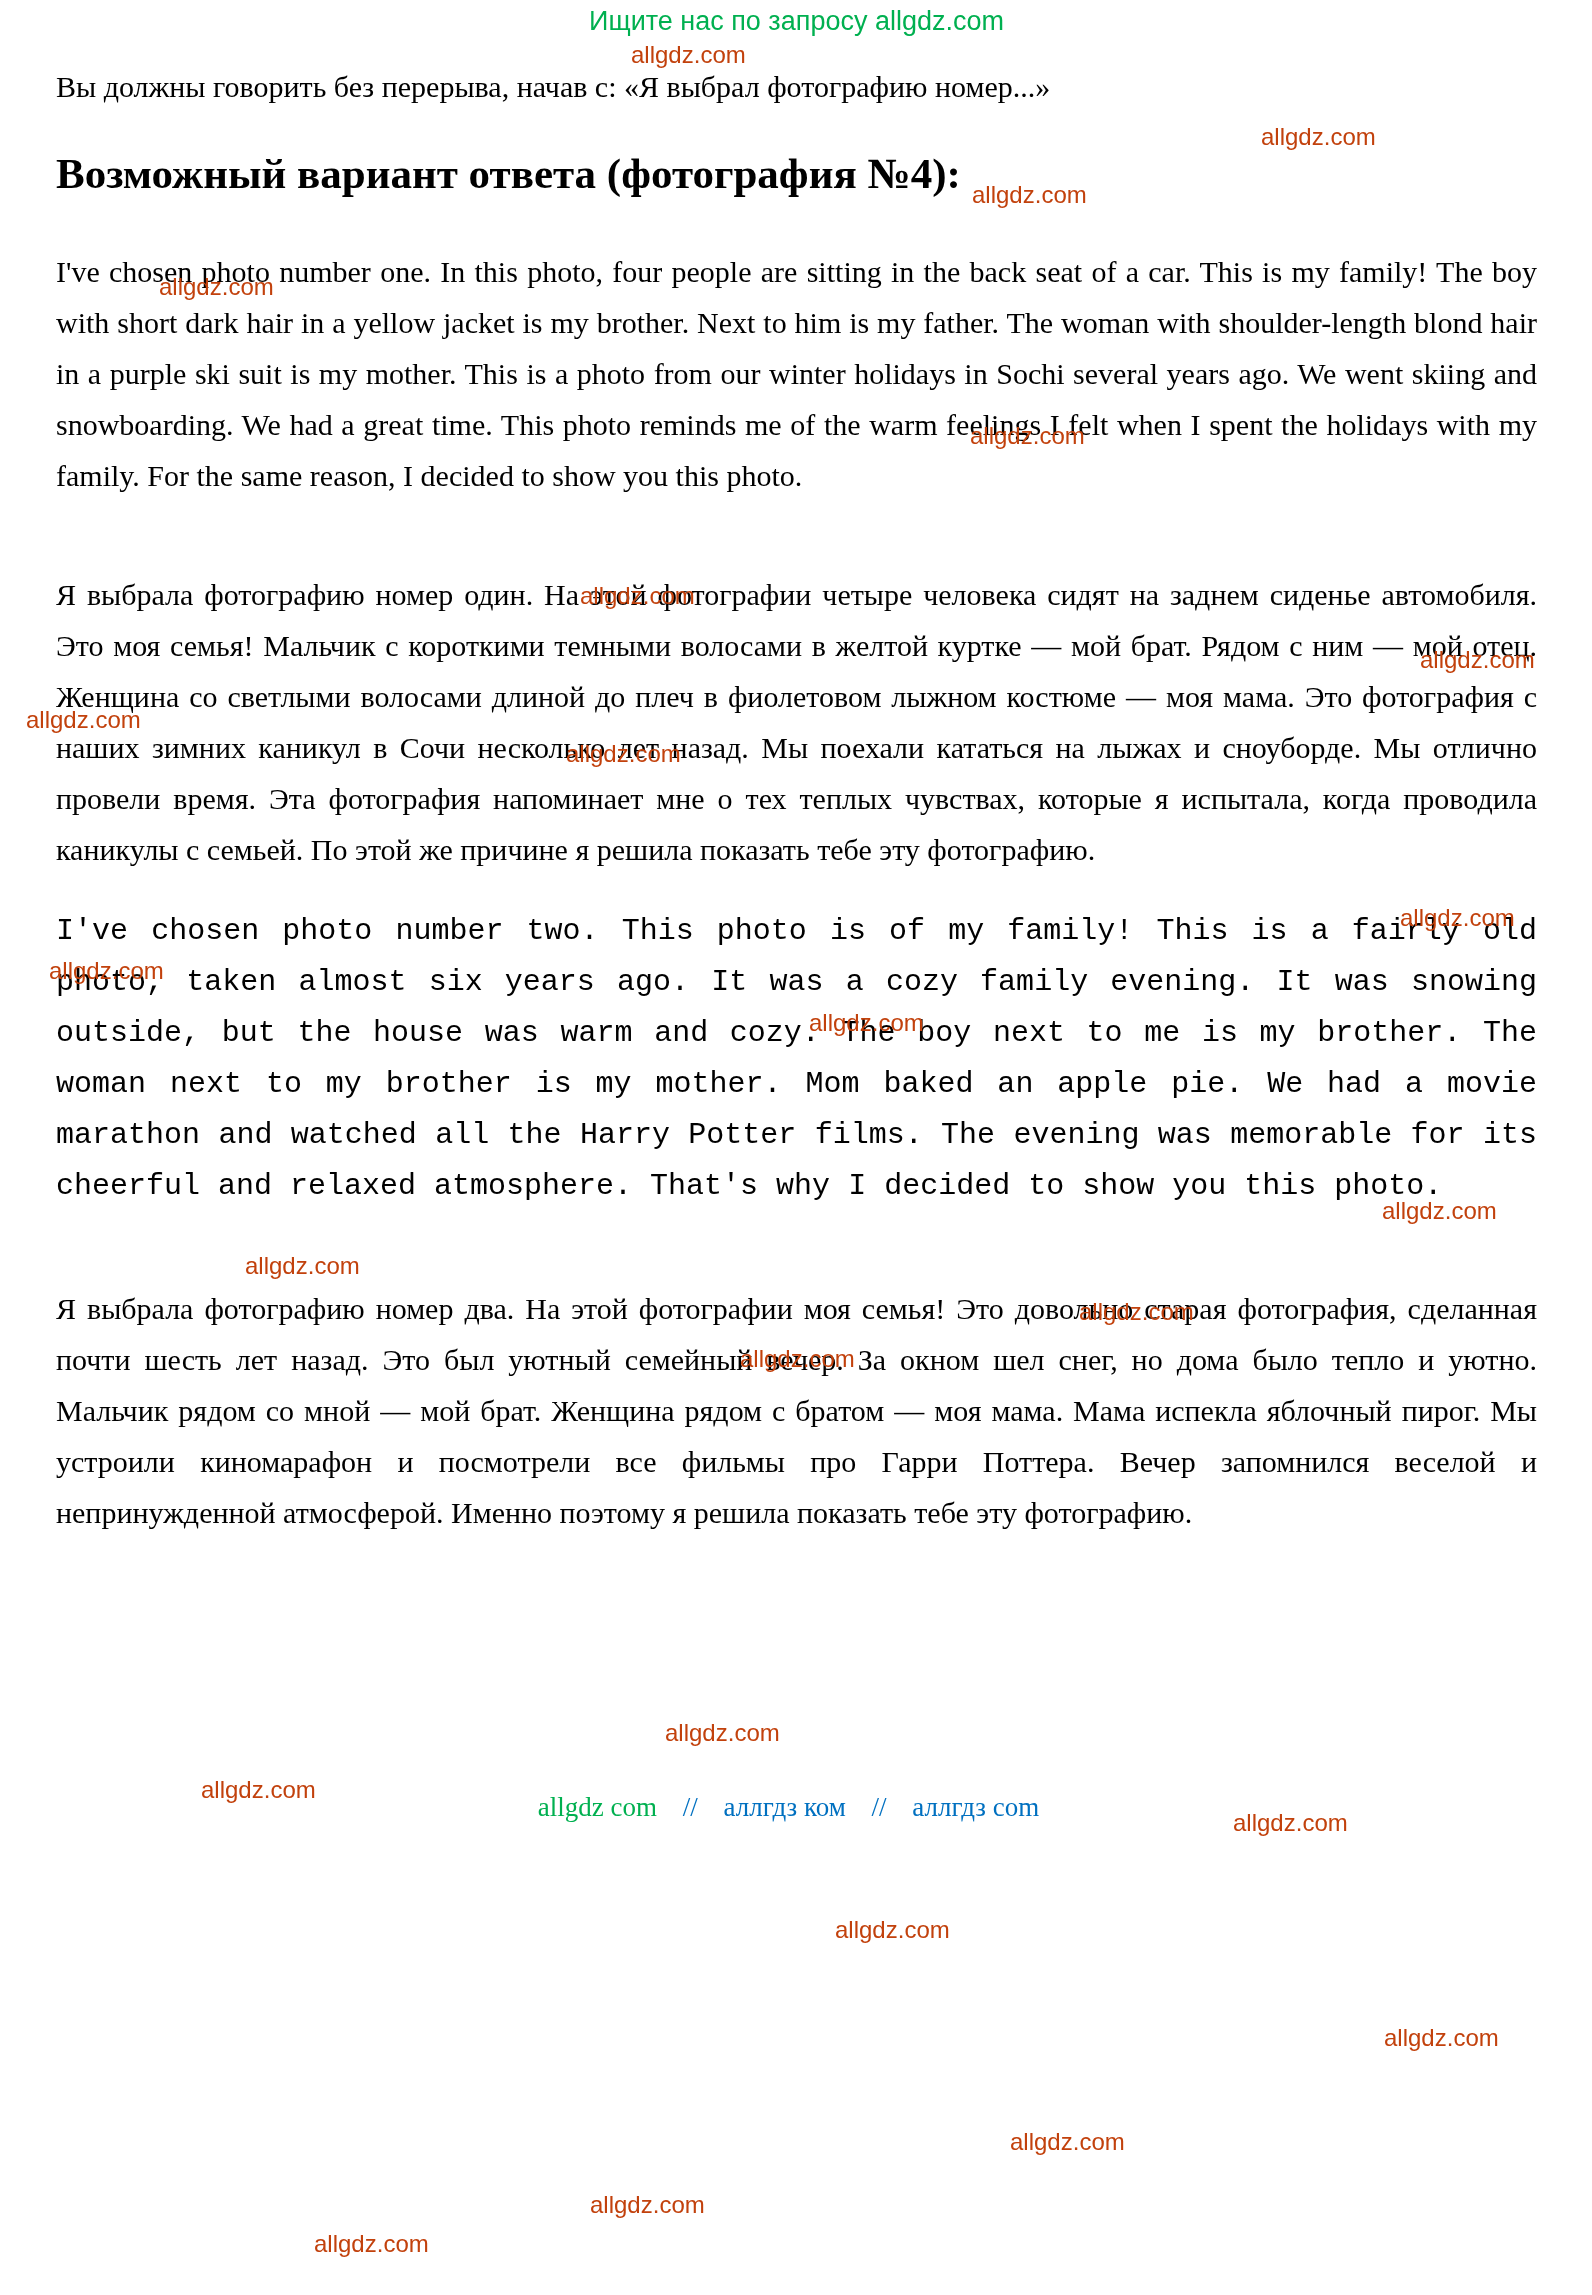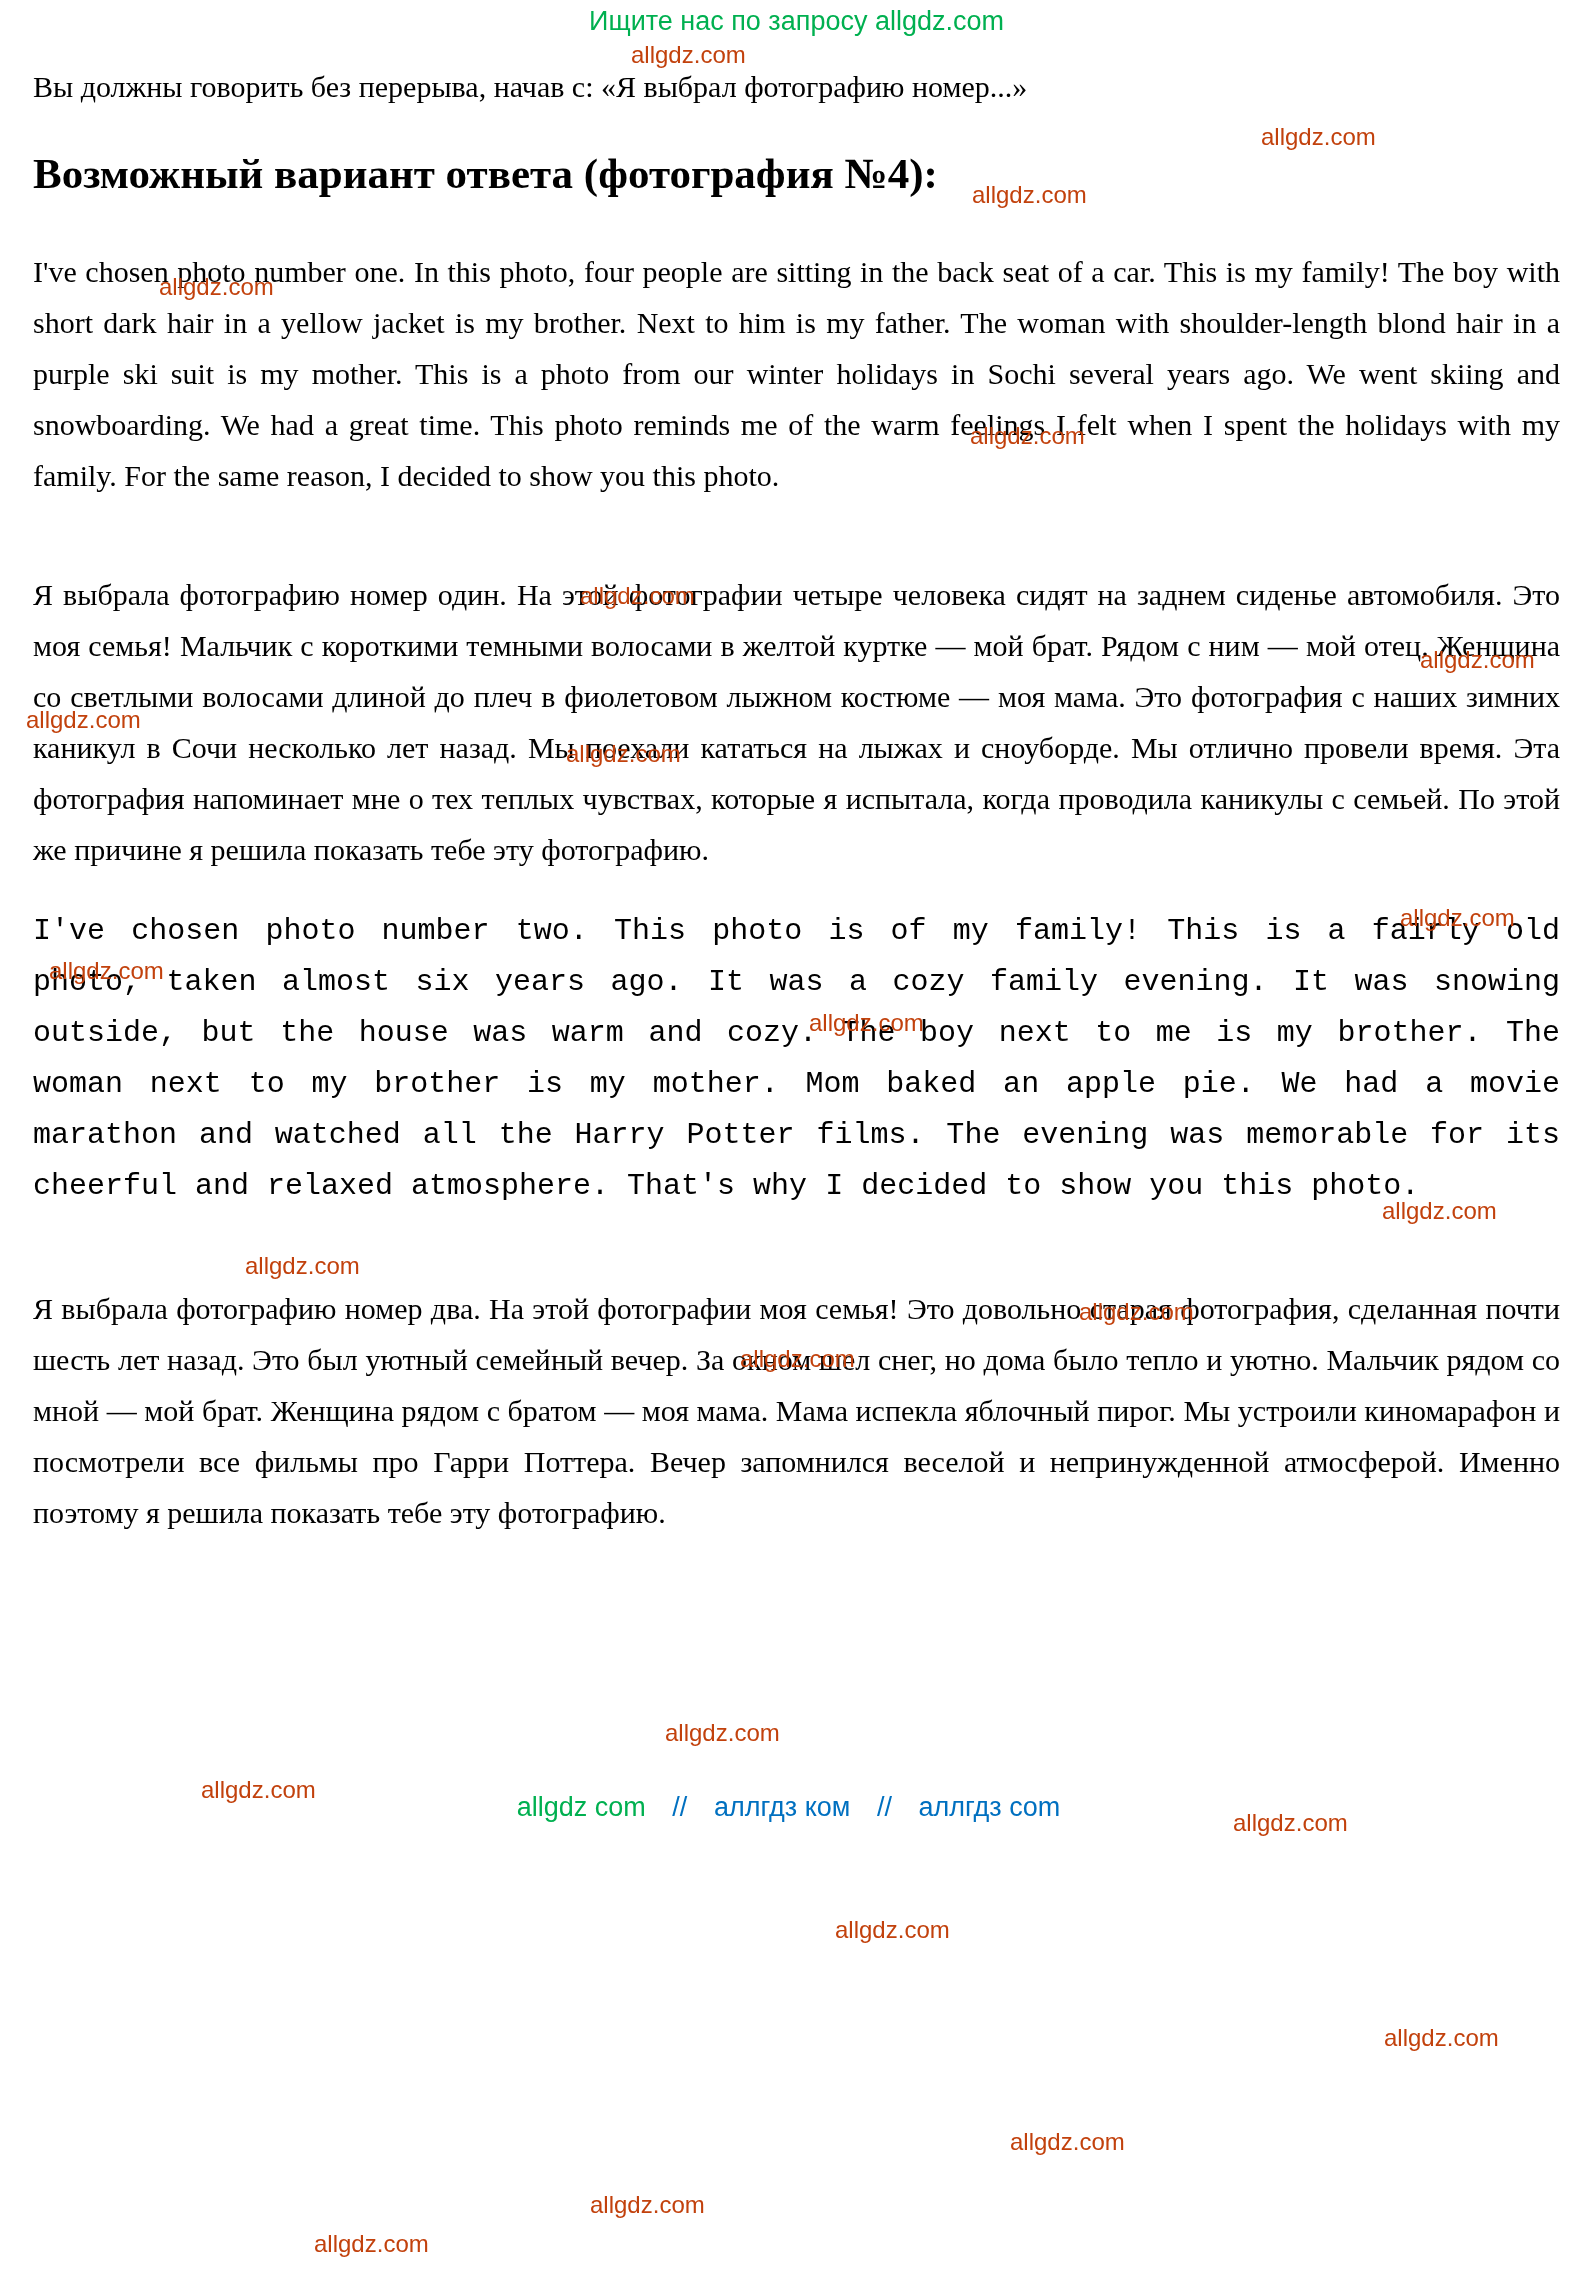--- a/index.html
+++ b/index.html
@@ -7,21 +7,21 @@
   body {
     width:1593px; height:2295px;
     font-family:"Liberation Serif", serif;
     color:#000;
     position:relative;
     overflow:hidden;
   }
   .page {
     position:relative;
     width:1593px; height:1840px;
-    padding:0 33px;
+    padding:0 56px;
     background:#ffffff;
   }
   .banner {
     padding-top:6.3px;
     text-align:center;
     font-family:"Liberation Sans", sans-serif;
     font-size:27px;
     color:#00b050;
   }
   .para {
@@ -47,21 +47,21 @@
     font-family:"Liberation Sans", sans-serif;
     font-size:24px;
     color:#c2410c;
     white-space:nowrap;
     line-height:1;
   }
   .footer {
     position:absolute;
     left:0; right:16px; bottom:17.4px;
     text-align:center;
-    font-family:Liberation Sans, sans-serif;
+    font-family:Liberation Serif, serif;
     font-size:27px;
   }
   .footer span { margin:0 9.5px; }
   .footer .green { color:#00b050; }
   .footer .blue  { color:#0070c0; }
   .footer .sep   { color:#0070c0; }
 </style>
 </head>
 <body>
 

